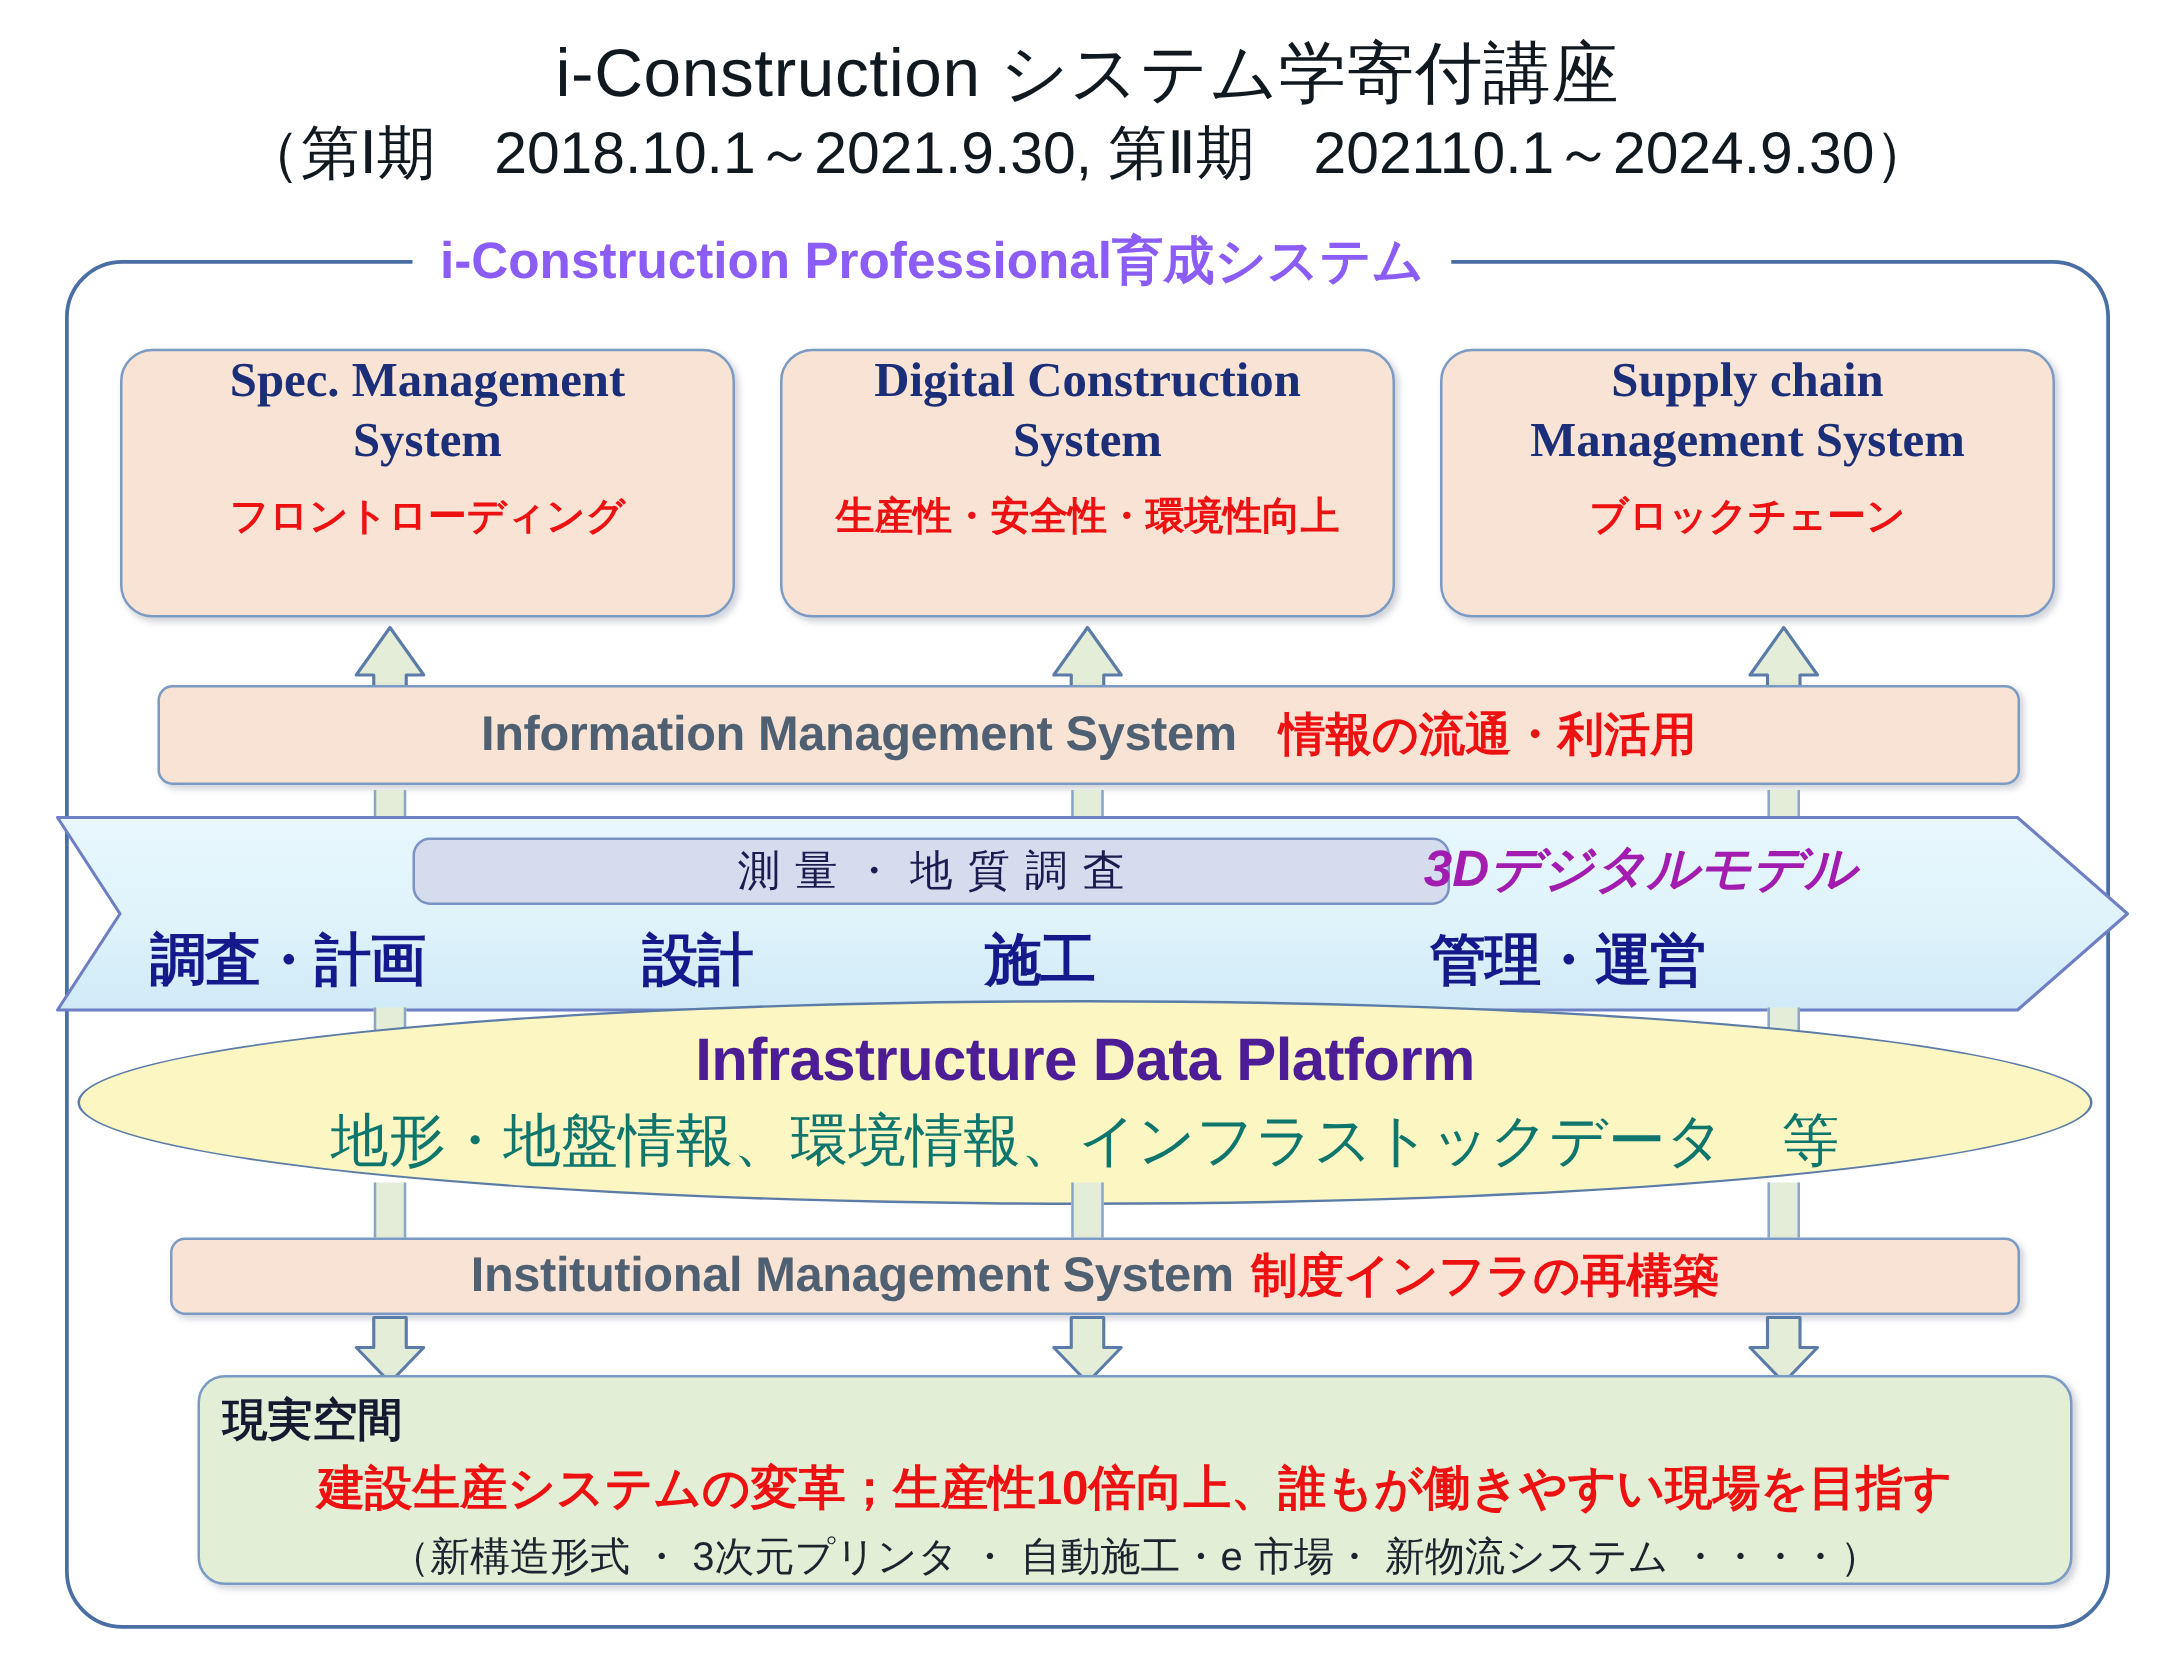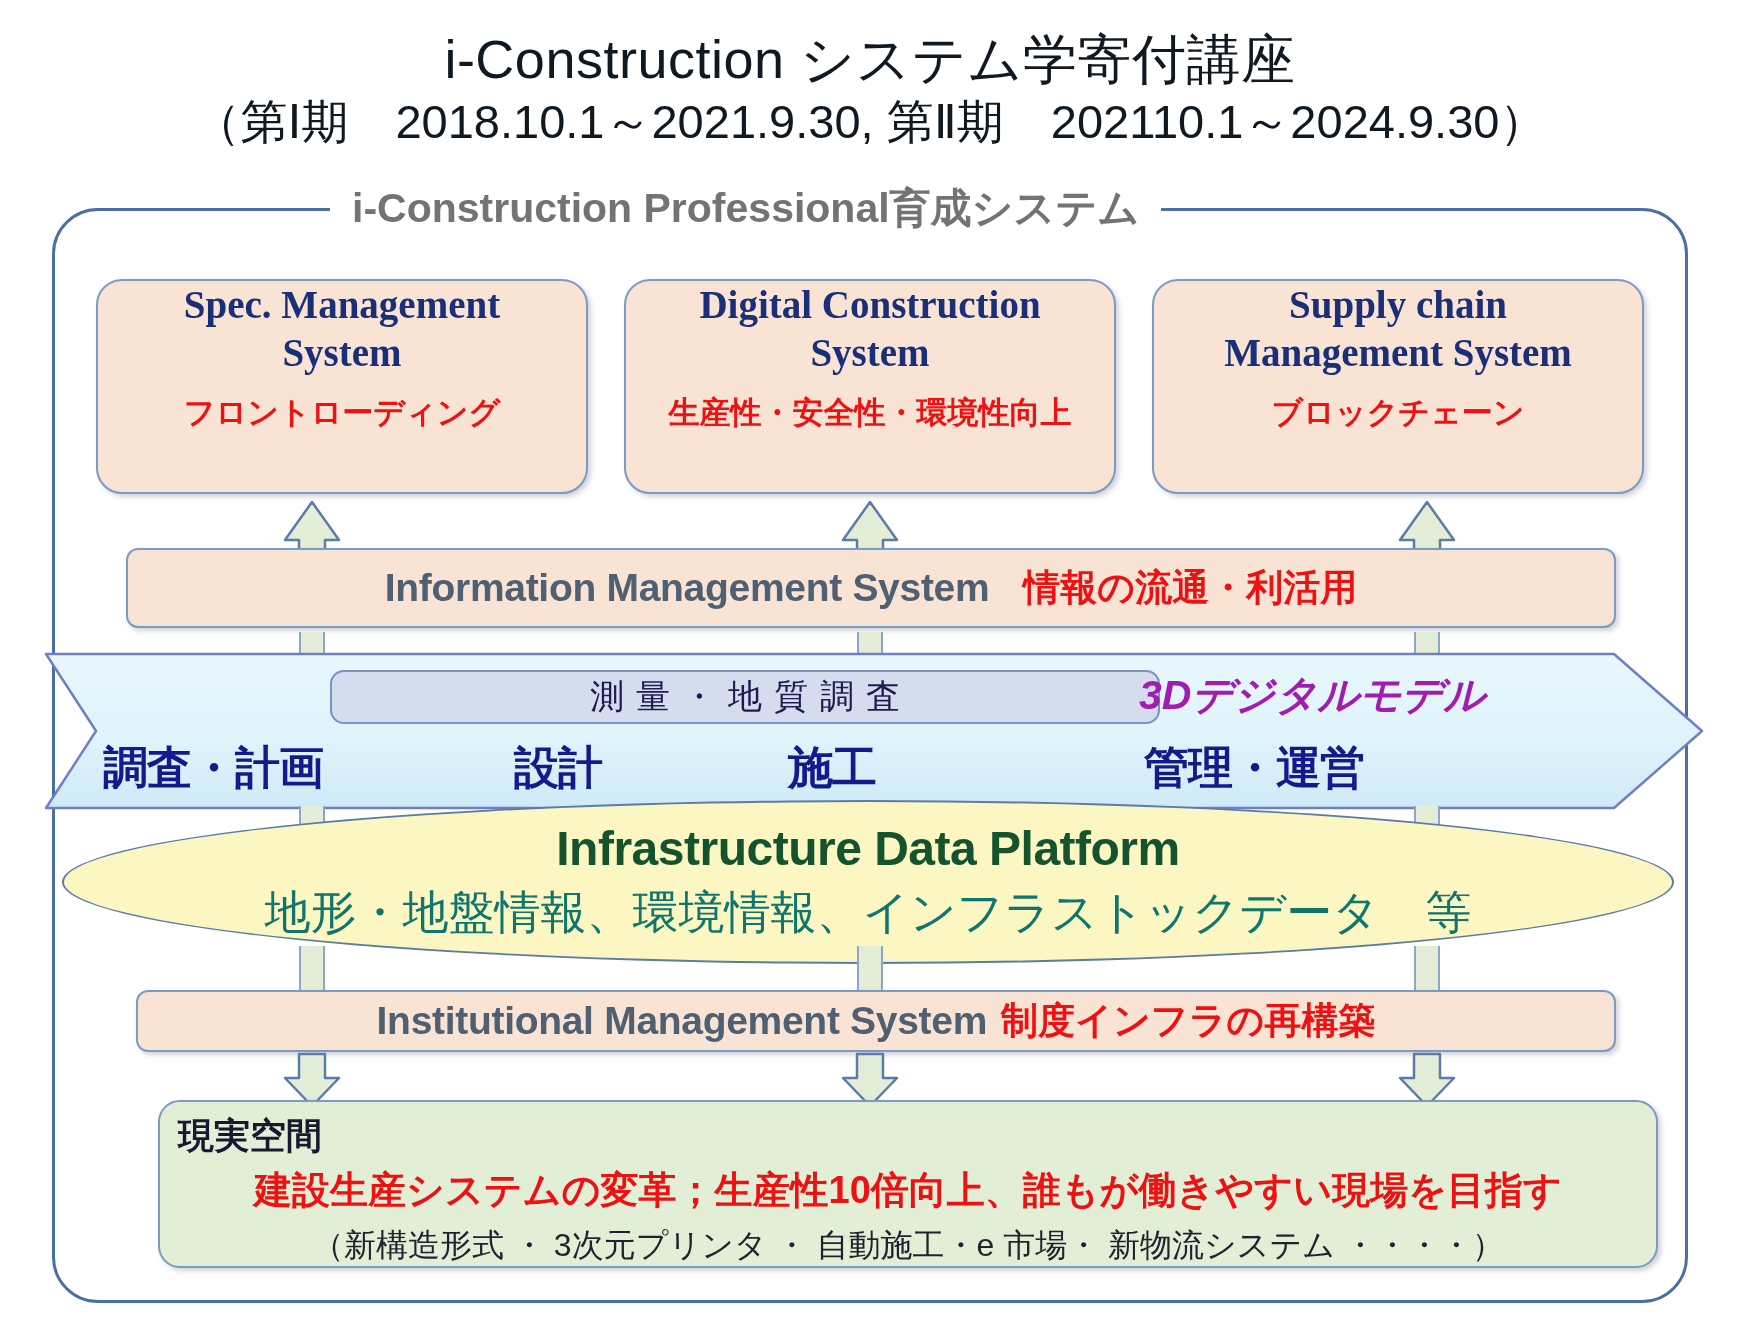--- a/index.html
+++ b/index.html
@@ -54,21 +54,21 @@
     box-sizing: border-box;
   }
   .group-legend {
     position: absolute;
     left: 330px;
     top: 183px;
     background: #ffffff;
     padding: 0 22px;
     font-size: 41px;
     font-weight: bold;
-    color: #737373;
+    color: #8b5cf6;
     white-space: nowrap;
     letter-spacing: 0px;
     line-height: 50px;
     height: 50px;
   }
 
   
   .top-boxes {
     position: absolute;
     left: 96px;
@@ -218,21 +218,21 @@
     position: absolute;
     inset: 0;
     display: flex;
     flex-direction: column;
     align-items: center;
     justify-content: center;
   }
   .platform-title {
     font-size: 48px;
     font-weight: bold;
-    color: #14532d;
+    color: #4c1d95;
     letter-spacing: -0.5px;
     white-space: nowrap;
   }
   .platform-sub {
     margin-top: 6px;
     font-size: 46px;
     color: #0f766e;
     white-space: nowrap;
   }
 
@@ -336,21 +336,21 @@
         <linearGradient id="bandgrad" x1="0" y1="0" x2="0" y2="1">
           <stop offset="0%" stop-color="#e8f7fd"></stop>
           <stop offset="55%" stop-color="#dff3fb"></stop>
           <stop offset="100%" stop-color="#cfeaf7"></stop>
         </linearGradient>
       </defs>
       <path d="M2 4 L1570 4 L1658 81 L1570 158 L2 158 L52 81 Z" fill="url(#bandgrad)" stroke="#6f7fc4" stroke-width="2.5" stroke-linejoin="round"></path>
     </svg>
     <div class="survey-pill">測量・地質調査</div>
     <div class="model-label">3Dデジタルモデル</div>
-    <div class="phase" style="left:59px; top:88px;">調査・計画</div>
+    <div class="phase" style="left:76px; top:88px;">調査・計画</div>
     <div class="phase" style="left:470px; top:88px;">設計</div>
     <div class="phase" style="left:744px; top:88px;">施工</div>
     <div class="phase" style="left:1100px; top:88px;">管理・運営</div>
   </div>
 
   <div class="connector" style="left:299px; top:806px; height:70px;"></div>
   <div class="connector" style="left:857px; top:806px; height:70px;"></div>
   <div class="connector" style="left:1414px; top:806px; height:70px;"></div>
 
   <div class="platform">

